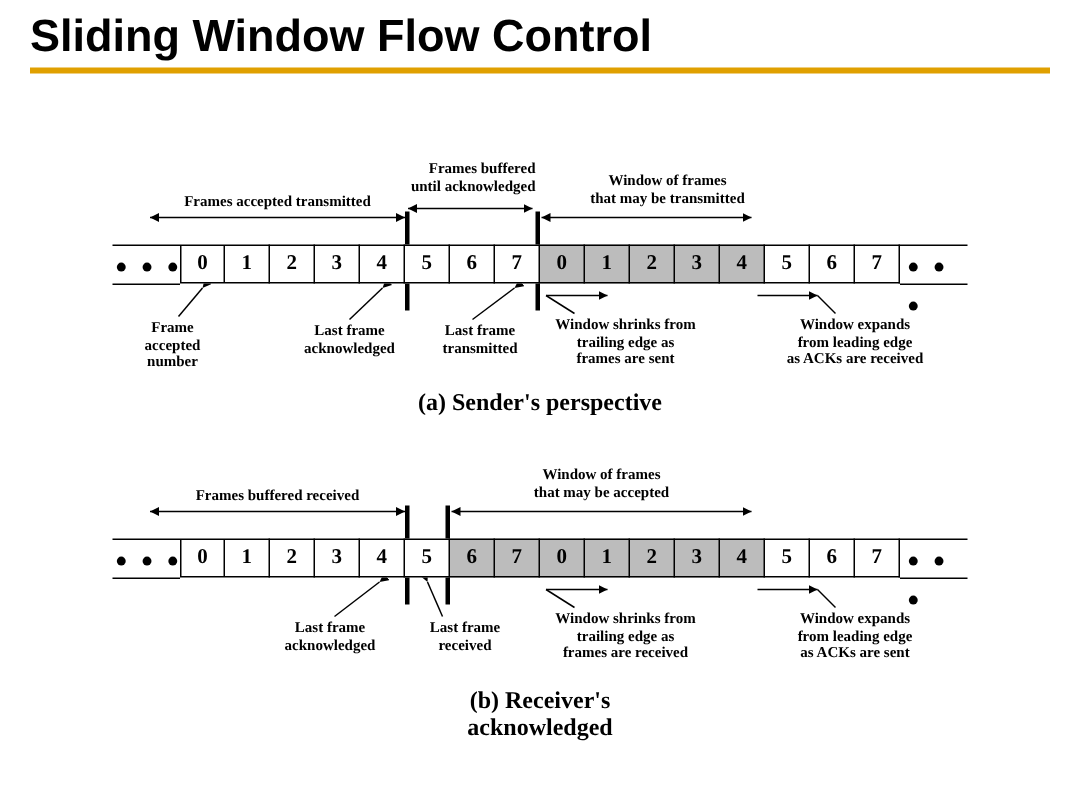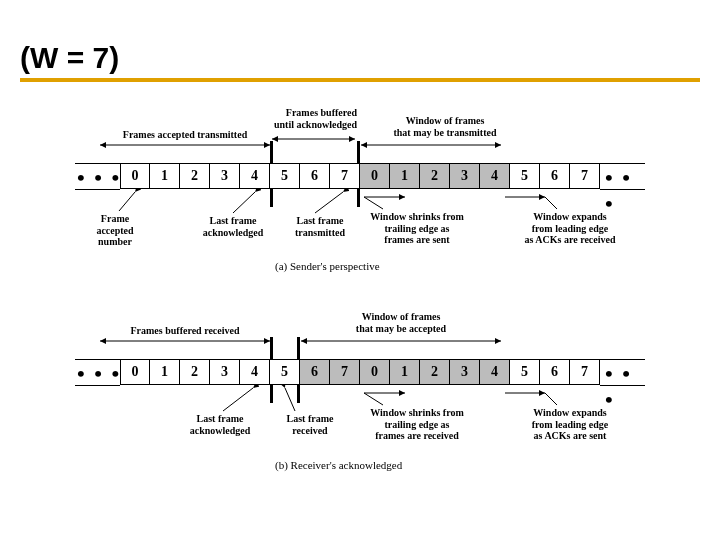--- a/index.html
+++ b/index.html
@@ -1,36 +1,35 @@
 <!DOCTYPE html>
 <html><head>
 <meta charset="utf-8">
 <style>
   * { box-sizing: border-box; margin: 0; padding: 0; }
   body { width: 720px; height: 540px; background: #fff; font-family: Arial, sans-serif; position: relative; }
   .title { font-family: Arial Black, Arial, sans-serif; font-weight: 900; font-size: 30px; padding: 8px 0 0 20px; line-height: 1.1; }
   .yellow-bar { height: 4px; background: #e0a000; margin: 4px 20px 0 20px; }
   .diagram { position: absolute; left: 75px; top: 115px; width: 570px; }
   .label { font-family: Georgia, 'Times New Roman', serif; font-weight: bold; font-size: 10px; position: absolute; text-align: center; line-height: 1.15; color: #000; }
-  .caption { font-family: Georgia, 'Times New Roman', serif; font-size: 11px; position: absolute; color: #000; }
+  .caption { font-family: Georgia, 'Times New Roman', serif; font-size: 16px; position: absolute; text-align: center; color: #000; font-weight: bold; }
   .cell-row { position: absolute; display: flex; }
   .cell { width: 30px; height: 26px; border: 1px solid #000; border-left: none; display: flex; align-items: center; justify-content: center; font-family: Georgia, serif; font-weight: bold; font-size: 14px; background: #fff; }
   .cell:first-child { border-left: 1px solid #000; }
   .cell.shaded { background: #bcbcbc; }
   .dots { position: absolute; font-family: Georgia, serif; font-size: 22px; font-weight: bold; letter-spacing: 2px; }
   .hline { position: absolute; height: 1px; background: #000; }
   .thickv { position: absolute; width: 3px; background: #000; }
   svg.arrows { position: absolute; left: 0; top: 0; pointer-events: none; }
 </style>
 </head>
 <body>
 
 <div class="title">
-  <br>
-  <span>(W = 7)</span>
+  <span>Sliding Window Flow Control</span><br>
 </div>
 <div class="yellow-bar"></div>
 
 <div class="diagram">
 
   <div class="label" style="left:40px; top:14px; width:140px;">Frames accepted transmitted</div>
   <div class="label" style="left:182px; top:-8px; width:100px; white-space:pre-line;text-align:right;">Frames buffered
 until acknowledged</div>
   <div class="label" style="left:300px; top:0px; width:140px; white-space:pre-line;">Window of frames
 that may be transmitted</div>

